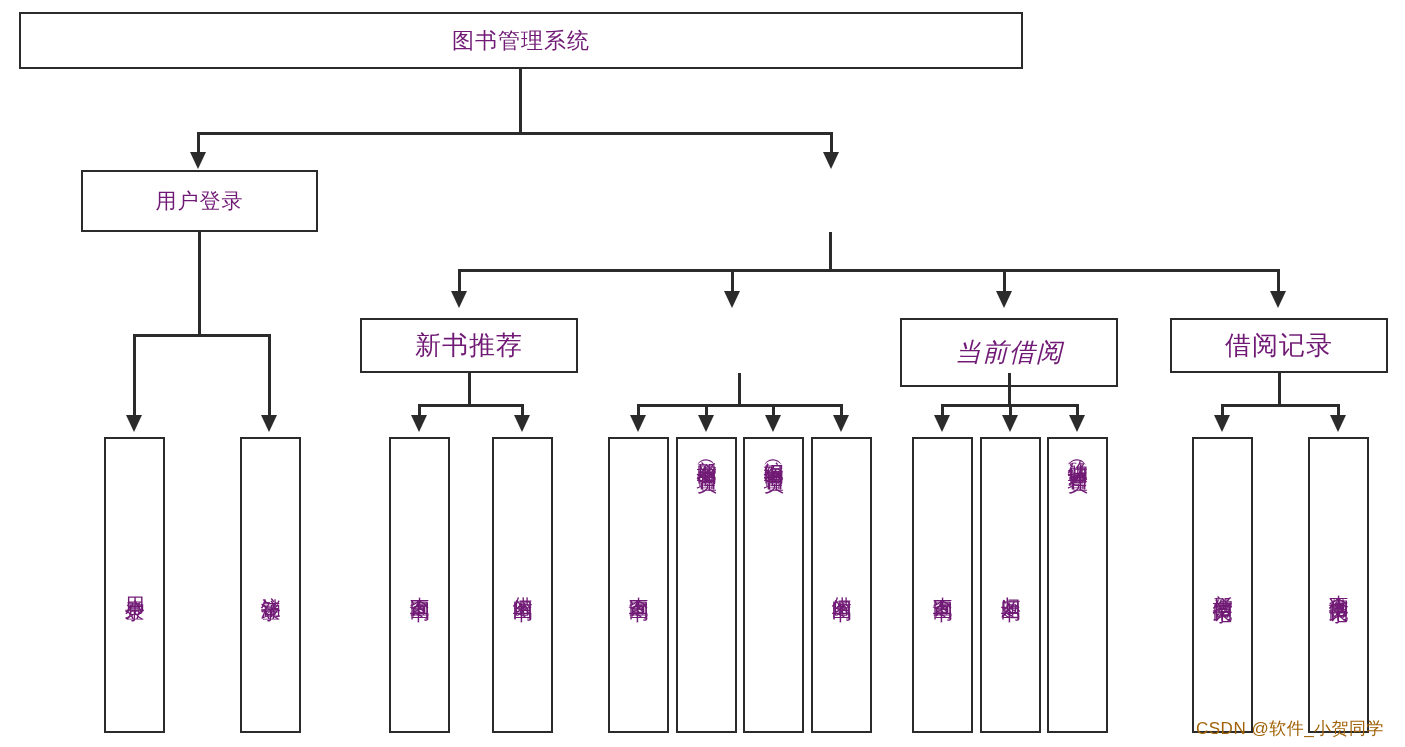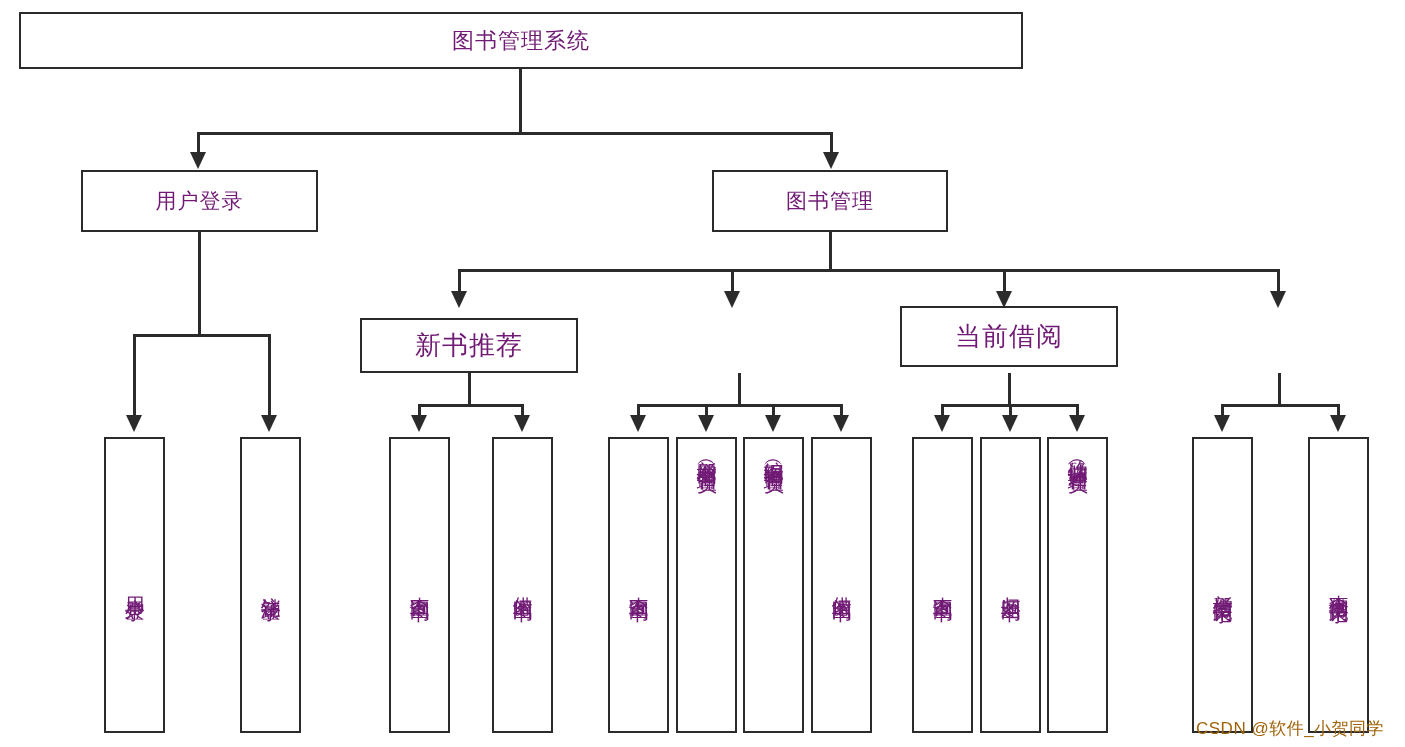--- a/index.html
+++ b/index.html
@@ -103,23 +103,20 @@
 
   <div class="edge v" style="left:197px; top:132px; width:3px; height:22px;"></div>
   <div class="arrow" style="left:190px; top:152px;"></div>
   <div class="edge v" style="left:830px; top:132px; width:3px; height:22px;"></div>
   <div class="arrow" style="left:823px; top:152px;"></div>
 
   <div class="node tier1" style="left:81px; top:170px; width:237px; height:62px;">
     <span class="label">用户登录</span>
   </div>
 
-  <div class="node tier1" style="left:712px; top:170px; width:236px; height:62px;">
-    <span class="label">图书管理</span>
-  </div>
 
   <div class="edge v" style="left:198px; top:232px; width:3px; height:104px;"></div>
   <div class="edge h" style="left:133px; top:334px; width:138px; height:3px;"></div>
   <div class="edge v" style="left:133px; top:334px; width:3px; height:83px;"></div>
   <div class="arrow" style="left:126px; top:415px;"></div>
   <div class="edge v" style="left:268px; top:334px; width:3px; height:83px;"></div>
   <div class="arrow" style="left:261px; top:415px;"></div>
 
   <div class="edge v" style="left:829px; top:232px; width:3px; height:40px;"></div>
   <div class="edge h" style="left:458px; top:269px; width:822px; height:3px;"></div>
@@ -132,22 +129,25 @@
 
   <div class="edge v" style="left:1003px; top:269px; width:3px; height:24px;"></div>
   <div class="arrow" style="left:996px; top:291px;"></div>
 
   <div class="edge v" style="left:1277px; top:269px; width:3px; height:24px;"></div>
   <div class="arrow" style="left:1270px; top:291px;"></div>
 
   <div class="node tier2" style="left:360px; top:318px; width:218px; height:55px;">
     <span class="label">新书推荐</span>
   </div>
-  <div class="node tier2" style="left:900px; top:306px; width:218px; height:61px;">
+  <div class="node tier2" style="left:900px; top:318px; width:218px; height:69px;font-style:italic;">
     <span class="label">当前借阅</span>
+  </div>
+  <div class="node tier2" style="left:1170px; top:318px; width:218px; height:55px;">
+    <span class="label">借阅记录</span>
   </div>
 
   <div class="edge v" style="left:468px; top:373px; width:3px; height:33px;"></div>
   <div class="edge h" style="left:418px; top:404px; width:106px; height:3px;"></div>
   <div class="edge v" style="left:418px; top:404px; width:3px; height:13px;"></div>
   <div class="arrow" style="left:411px; top:415px;"></div>
   <div class="edge v" style="left:521px; top:404px; width:3px; height:13px;"></div>
   <div class="arrow" style="left:514px; top:415px;"></div>
 
   <div class="edge v" style="left:738px; top:373px; width:3px; height:33px;"></div>

